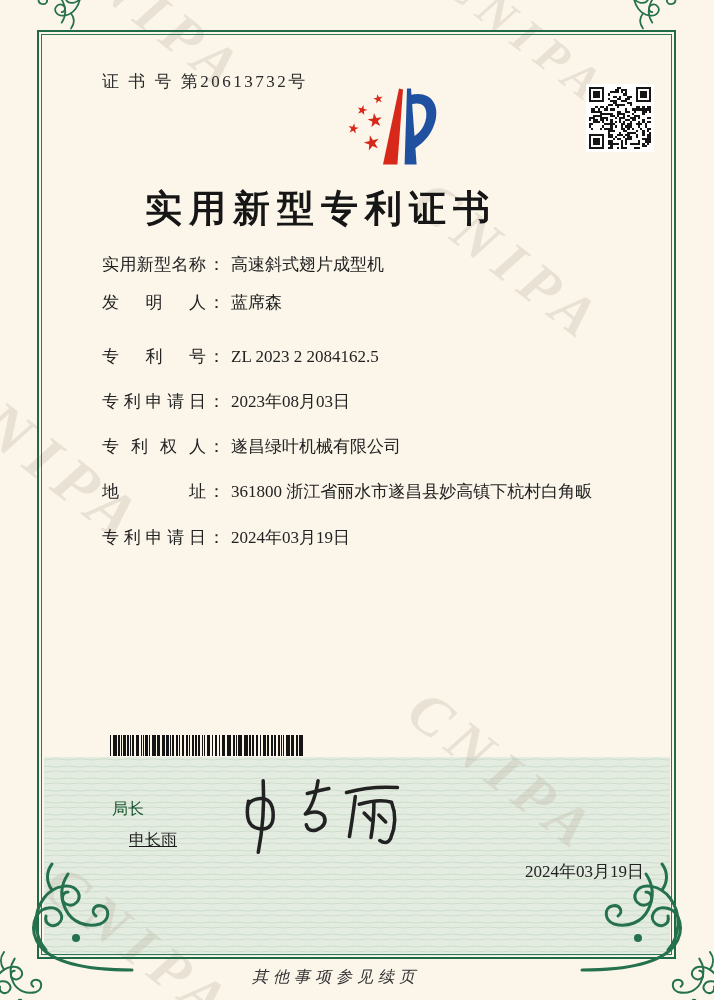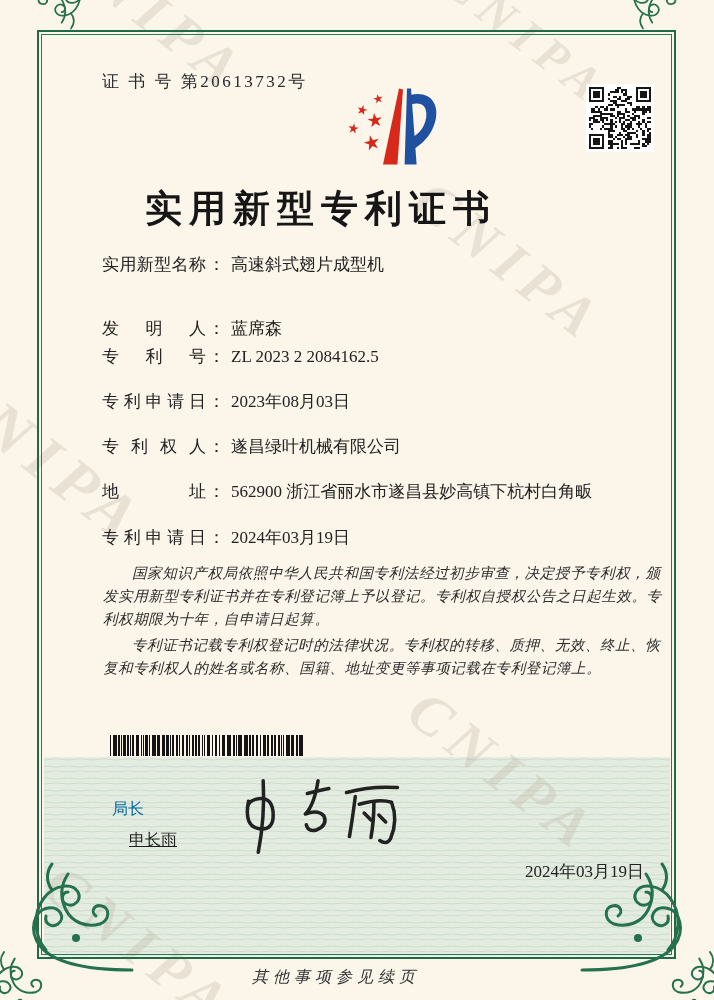--- a/index.html
+++ b/index.html
@@ -27,21 +27,21 @@
          font-weight:bold;letter-spacing:7px;color:#161616;}
   .fields{position:absolute;left:75px;top:253px;width:565px;font-size:17px;color:#222;}
   .frow{position:absolute;left:0;white-space:nowrap;}
   .lbl{display:inline-block;width:104px;text-align:justify;text-align-last:justify;}
   .colon{padding:0 6px 0 2px;}
   .pair2{position:absolute;left:295px;top:0;white-space:nowrap;}
   .paras{position:absolute;left:76px;top:562px;width:564px;font-size:14.5px;line-height:23px;
          font-style:italic;letter-spacing:.6px;color:#2b2b2b;}
   .paras p{margin:0 0 3px 0;text-indent:2em;}
   .barcode{position:absolute;left:83px;top:735px;width:196px;height:21px;}
-  .sig-role{position:absolute;left:85px;top:799px;font:500 16px "Liberation Sans","DejaVu Sans",sans-serif;color:#0369a1;}
+  .sig-role{position:absolute;left:85px;top:799px;font:500 16px "Liberation Sans","DejaVu Sans",sans-serif;color:#14532d;}
   .sig-name{position:absolute;left:102px;top:830px;font:500 16px "Liberation Sans","DejaVu Sans",sans-serif;color:#1d1d1d;text-decoration:underline;}
   .signature{position:absolute;left:196px;top:775px;width:196px;height:82px;}
   .signature path{fill:none;stroke:#222;stroke-width:3.6;stroke-linecap:round;stroke-linejoin:round;}
   .date{position:absolute;left:498px;top:860px;font-size:17px;color:#222;}
   .pageinfo{position:absolute;left:0;top:931px;width:714px;text-align:center;font-size:15px;color:#222;}
   .continuation{position:absolute;left:0;top:967px;width:618px;text-align:center;font-size:16px;
                 font-style:italic;letter-spacing:5px;color:#333;}
   .fl-path{stroke:#25714d;fill:none;stroke-width:3;stroke-linecap:round;}
 </style>
 </head>
@@ -429,44 +429,40 @@
           <rect x="23" y="28" width="1" height="1"></rect>
         </svg>
     </div>
 
     <div class="title">实用新型专利证书</div>
 
     <div class="fields">
       <div class="frow" style="top:0">
         <span class="lbl">实用新型名称</span><span class="colon">：</span><span>高速斜式翅片成型机</span>
       </div>
-      <div class="frow" style="top:64px">
+      <div class="frow" style="top:38px">
         <span class="lbl">发明人</span><span class="colon">：</span><span>蓝席森</span>
       </div>
       <div class="frow" style="top:92px">
         <span class="lbl">专利号</span><span class="colon">：</span><span>ZL 2023 2 2084162.5</span>
       </div>
       <div class="frow" style="top:137px">
         <span class="lbl">专利申请日</span><span class="colon">：</span><span>2023年08月03日</span>
       </div>
       <div class="frow" style="top:182px">
         <span class="lbl">专利权人</span><span class="colon">：</span><span>遂昌绿叶机械有限公司</span>
       </div>
       <div class="frow" style="top:227px">
-        <span class="lbl">地址</span><span class="colon">：</span><span>562900 浙江省丽水市遂昌县妙高镇下杭村白角畈</span>
+        <span class="lbl">地址</span><span class="colon">：</span><span>361800 浙江省丽水市遂昌县妙高镇下杭村白角畈</span>
       </div>
       <div class="frow" style="top:273px;width:565px">
         <span class="lbl">专利申请日</span><span class="colon">：</span><span>2024年03月19日</span>
       </div>
     </div>
 
-    <div class="paras">
-      <p>国家知识产权局依照中华人民共和国专利法经过初步审查，决定授予专利权，颁发实用新型专利证书并在专利登记簿上予以登记。专利权自授权公告之日起生效。专利权期限为十年，自申请日起算。</p>
-      <p>专利证书记载专利权登记时的法律状况。专利权的转移、质押、无效、终止、恢复和专利权人的姓名或名称、国籍、地址变更等事项记载在专利登记簿上。</p>
-    </div>
 
     <svg class="barcode" id="bar-svg" viewBox="0 0 196 20" preserveAspectRatio="none" fill="#141414">
         <rect x="0" y="0" width="1" height="20"></rect>
         <rect x="3" y="0" width="4" height="20"></rect>
         <rect x="8" y="0" width="2" height="20"></rect>
         <rect x="11" y="0" width="1" height="20"></rect>
         <rect x="13" y="0" width="3" height="20"></rect>
         <rect x="17" y="0" width="2" height="20"></rect>
         <rect x="20" y="0" width="1" height="20"></rect>
         <rect x="22" y="0" width="2" height="20"></rect>

